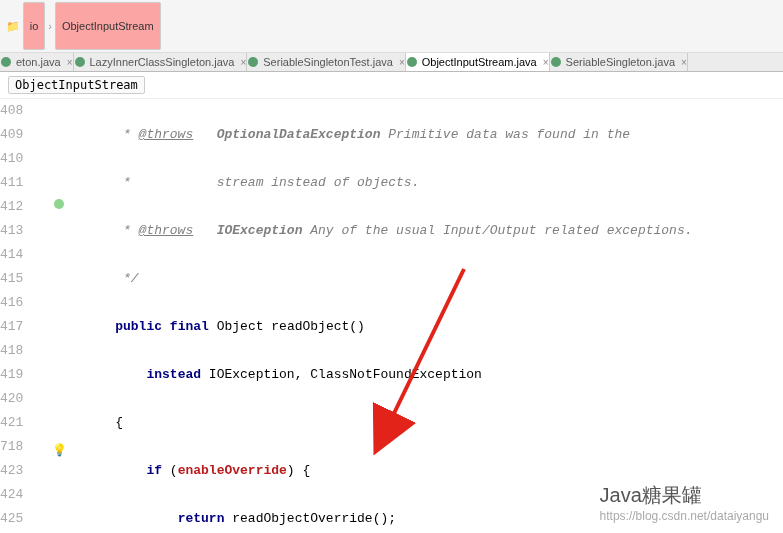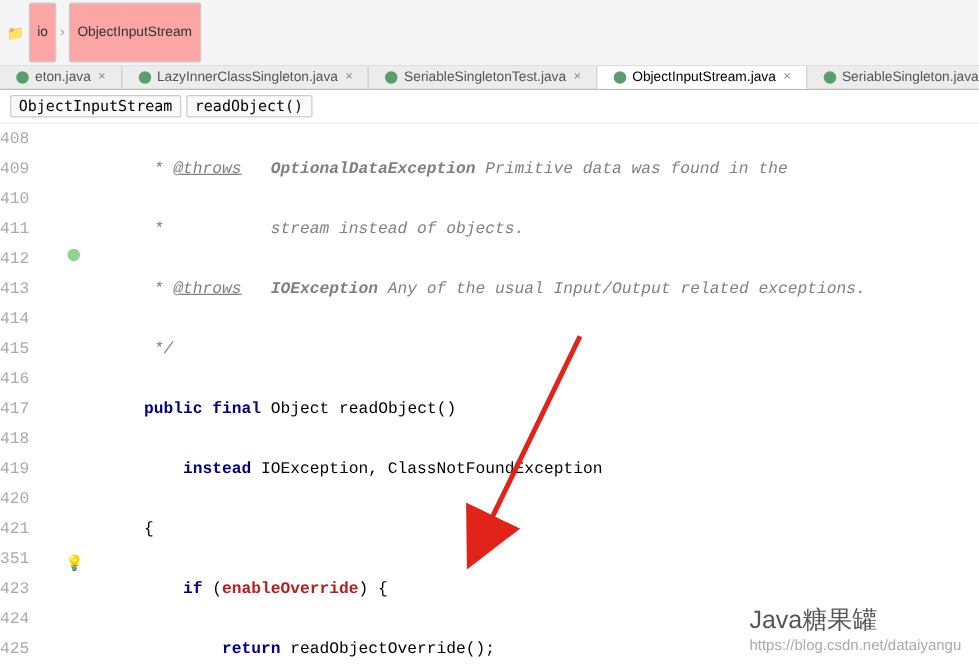--- a/index.html
+++ b/index.html
@@ -1,21 +1,21 @@
 <!DOCTYPE html>
 <html><head>
 <meta charset="utf-8">
 <style>
 * { margin: 0; padding: 0; box-sizing: border-box; }
 body { font-family: "Segoe UI", Arial, sans-serif; font-size: 12px; background: #fff; width: 783px; height: 533px; overflow: hidden; position: relative; }
 .bc { display: flex; align-items: center; gap: 3px; padding: 2px 6px; background: #f5f5f5; border-bottom: 1px solid #ddd; font-size: 11px; color: #333; }
 .bc-item { padding: 17px 6px; border: 1px solid #ccc; border-radius: 2px; background: #fca5a5; }
 .bc-sep { color: #999; }
 .tabs { display: flex; background: #ececec; border-bottom: 1px solid #bbb; font-size: 11px; }
-.tab { display: flex; align-items: flex-start; gap: 4px; padding: 3px 12px; border-right: 1px solid #ccc; color: #555; cursor: pointer; }
+.tab { display: flex; align-items: center; gap: 4px; padding: 3px 0; border-right: 1px solid #ccc; color: #555; cursor: pointer; }
 .tab.active { background: #ffffff; font-weight: 500; color: #000; }
 .tab-icon { width: 12px; height: 12px; }
 .tab-close { color: #888; font-size: 10px; margin-left: 2px; }
 .nav { display: flex; gap: 4px; padding: 4px 8px; background: #fff; border-bottom: 1px solid #eee; font-family: Consolas, monospace; font-size: 12px; }
 .nav-item { padding: 1px 6px; border: 1px solid #ccc; border-radius: 2px; background: #fafafa; }
 .editor { display: flex; height: calc(100% - 70px); font-family: Consolas, "Courier New", monospace; font-size: 13px; line-height: 24px; position: relative; }
 .gutter { width: 48px; padding-right: 12px; color: #aaa; user-select: none; }
 .marks { width: 36px; position: relative; }
 .mark { position: absolute; left: 6px; width: 10px; height: 10px; border-radius: 50%; }
 .mark.green { background: #8fd48f; top: 100px; }
@@ -73,40 +73,39 @@
       <svg class="tab-icon" viewBox="0 0 12 12">
         <circle cx="6" cy="6" r="5" fill="#5a9e6f"></circle>
       </svg>
       <span>SeriableSingleton.java</span>
       <span class="tab-close">×</span>
     </div>
 </div>
 
 <div class="nav">
   <span class="nav-item">ObjectInputStream</span>
-  <span class="nav-item">readObject()</span>
 </div>
 
 <div class="editor">
   <div class="gutter">
     <div>408</div>
     <div>409</div>
     <div>410</div>
     <div>411</div>
     <div>412</div>
     <div>413</div>
     <div>414</div>
     <div>415</div>
     <div>416</div>
     <div>417</div>
     <div>418</div>
     <div>419</div>
     <div>420</div>
     <div>421</div>
-    <div>351</div>
+    <div>718</div>
     <div>423</div>
     <div>424</div>
     <div>425</div>
     <div>426</div>
     <div>427</div>
   </div>
   <div class="marks">
     <div class="mark green"></div>
     <div class="mark bulb">💡</div>
   </div>

